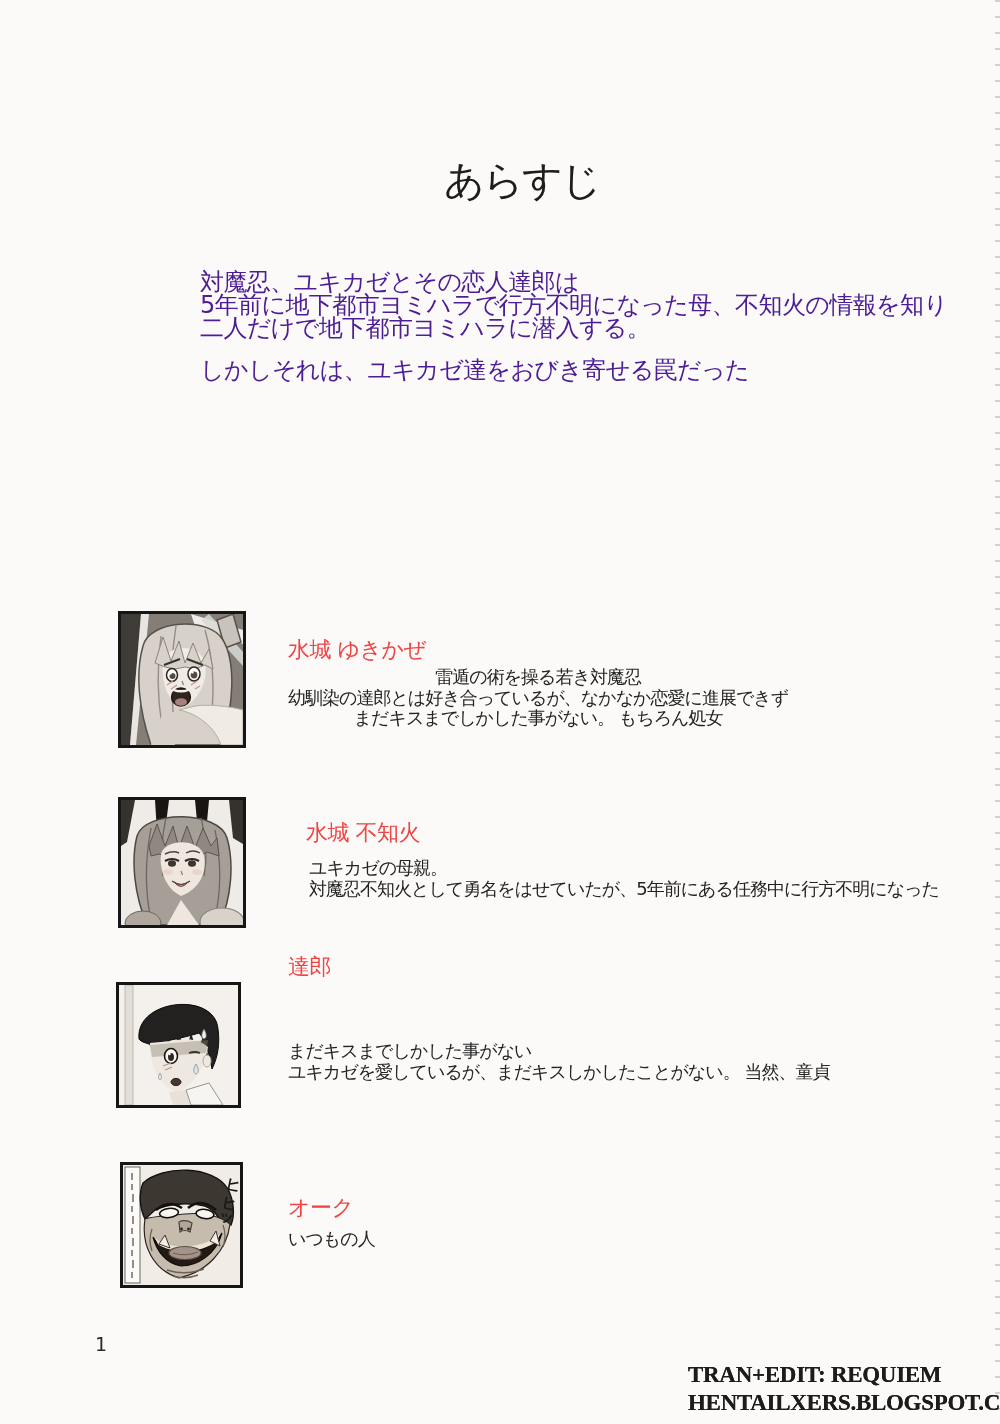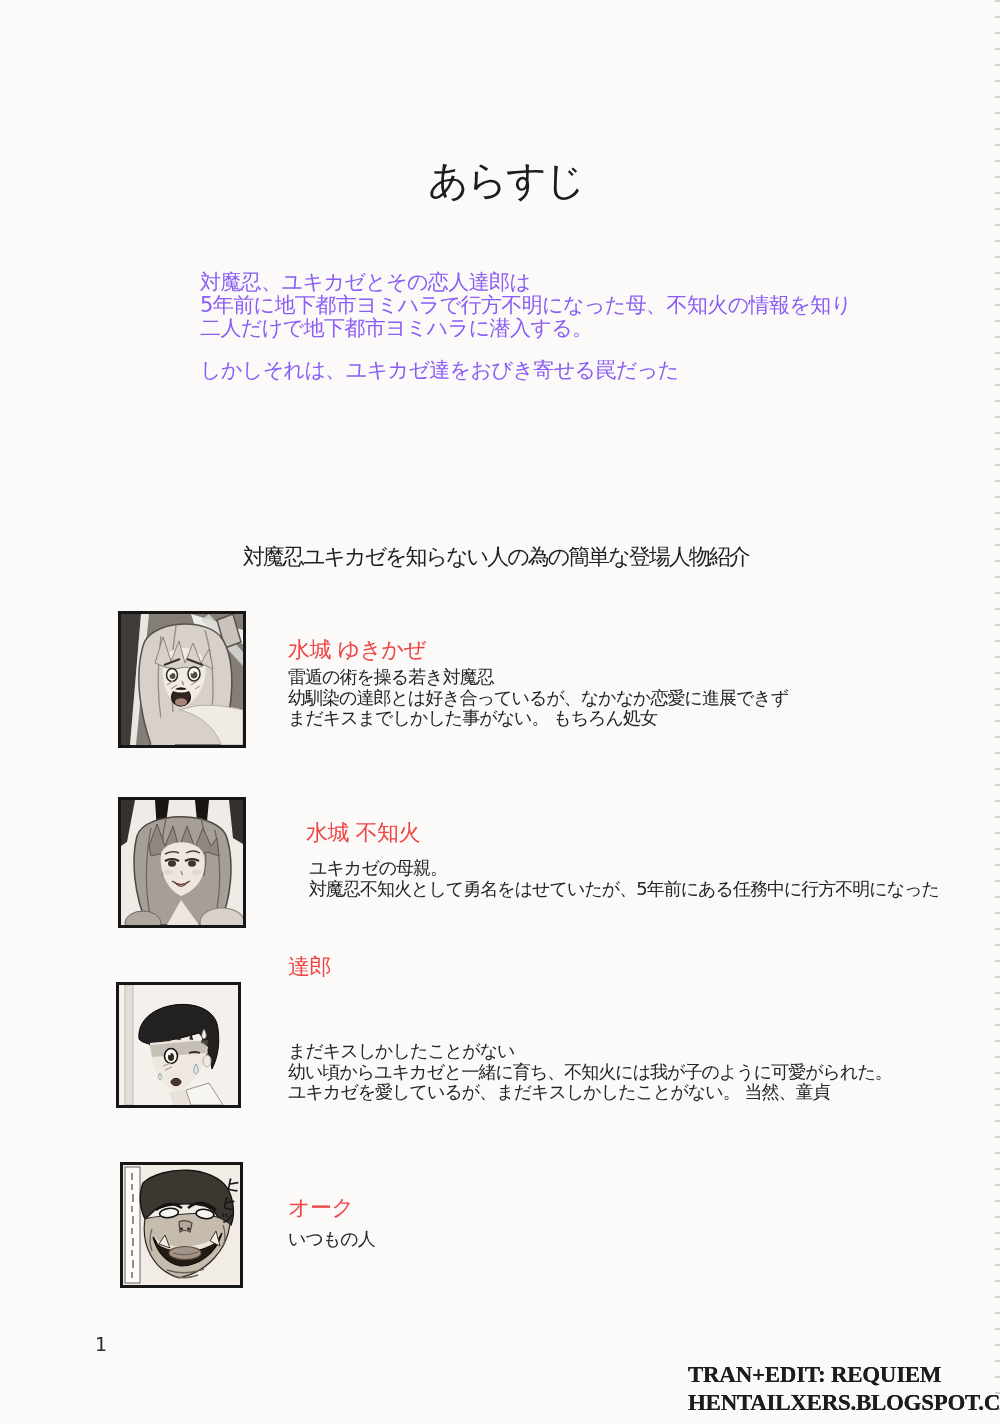--- a/index.html
+++ b/index.html
@@ -6,28 +6,28 @@
   .page{
     position:relative;width:1000px;height:1424px;margin:0 auto;
     background:#fbfaf8;overflow:hidden;
     font-family:"DejaVu Sans",sans-serif;color:#262626;
   }
   .abs{position:absolute;white-space:nowrap;}
   
   .edge-right{right:0;top:0;width:5px;height:1424px;
     background:repeating-linear-gradient(180deg,rgba(110,105,98,.28) 0 2px,rgba(250,250,248,0) 2px 16px);}
 
-  .title{left:428px;top:153px;font-size:40px;letter-spacing:-2px;color:#1d1d1d;}
-  .syn{left:200px;font-size:21px;line-height:23px;letter-spacing:-.6px;color:#8b5cf6;}
+  .title{left:444px;top:153px;font-size:40px;letter-spacing:-2px;color:#1d1d1d;}
+  .syn{left:200px;font-size:24px;line-height:23px;letter-spacing:-.6px;color:#4c1d95;}
   .syn-1{top:271px;} .syn-2{top:359px;}
   .section-header{left:243px;top:542px;font-size:22px;letter-spacing:-2px;color:#1f1f1f;}
 
   .char-name{left:288px;font-size:22px;letter-spacing:-.5px;color:#ef4444;}
   .char-desc{left:288px;font-size:18px;line-height:20.5px;letter-spacing:-1px;color:#242424;}
-  .n1{top:635px;} .d1{top:667px;}
+  .n1{top:635px;} .d1{top:667px;text-align:center;}
   .n2{top:818px;margin-left:18px;} .d2{top:858px;margin-left:21px;}
   .n3{top:952px;} .d3{top:1041px;}
   .n4{top:1193px;text-align:center;} .d4{top:1229px;}
 
   .portrait{position:absolute;margin:0;padding:0;border:3px solid #161616;box-sizing:border-box;background:#f1eeea;}
   .portrait svg{display:block;width:100%;height:100%;}
   .p1{left:118px;top:611px;width:128px;height:137px;}
   .p2{left:118px;top:797px;width:128px;height:131px;}
   .p3{left:116px;top:982px;width:125px;height:126px;}
   .p4{left:120px;top:1162px;width:123px;height:126px;}
@@ -51,21 +51,20 @@
 
   <div class="abs syn syn-1">
     <div>対魔忍、ユキカゼとその恋人達郎は</div>
     <div>5年前に地下都市ヨミハラで行方不明になった母、不知火の情報を知り</div>
     <div>二人だけで地下都市ヨミハラに潜入する。</div>
   </div>
   <div class="abs syn syn-2">
     <div>しかしそれは、ユキカゼ達をおびき寄せる罠だった</div>
   </div>
 
-  <div class="abs section-header">対魔忍ユキカゼを知らない人の為の簡単な登場人物紹介</div>
 
   <figure class="portrait p1">
     <svg viewBox="0 0 122 131" preserveAspectRatio="none">
       <rect width="122" height="131" fill="#847e77"></rect>
       <polygon points="0,0 20,0 9,131 0,131" fill="#3f3b37"></polygon>
       <polygon points="20,0 28,0 15,131 9,131" fill="#e8e6e2"></polygon>
       <polygon points="70,0 122,16 122,30 74,12" fill="#edeeec"></polygon>
       <polygon points="88,0 122,38 122,52 80,6" fill="#d8d9d6" opacity=".85"></polygon>
       <polygon points="96,6 112,0 120,28 104,34" fill="#c9c3bc" stroke="#57514b" stroke-width="1.5"></polygon>
       <path d="M22,32 C28,6 88,2 102,26 C115,48 113,92 100,131 L30,131 C18,96 14,60 22,32 Z" fill="#d7d1ca" stroke="#57514b" stroke-width="1.5"></path>
@@ -143,22 +142,21 @@
       <ellipse cx="57" cy="97" rx="5" ry="3.6" fill="#4a3631" stroke="#2a1c17" stroke-width="1"></ellipse>
       <path d="M77,79 C80,84 80,88 77,89 C74,88 74,84 77,79 Z" fill="#dfe6ea" stroke="#8fa0ab" stroke-width="1"></path>
       <path d="M41,88 C43,91 43,94 41,95 C39,94 39,91 41,88 Z" fill="#dfe6ea" stroke="#8fa0ab" stroke-width=".9"></path>
       <path d="M85,44 C88,49 88,53 85,54 C82,53 82,49 85,44 Z" fill="#f3f1ee" stroke="#6e6a64" stroke-width=".9"></path>
       <polygon points="50,107 54,120 72,120 67,105" fill="#e8e1da"></polygon>
       <polygon points="67,105 72,120 104,120 90,98" fill="#f7f5f2" stroke="#9a938b" stroke-width="1"></polygon>
     </svg>
   </figure>
   <div class="abs char-name n3">達郎</div>
   <div class="abs char-desc d3">
-    <div>まだキスしかしたことがない</div>
-    <div>幼い頃からユキカゼと一緒に育ち、不知火には我が子のように可愛がられた。</div>
+    <div>まだキスまでしかした事がない</div>
     <div>ユキカゼを愛しているが、まだキスしかしたことがない。 当然、童貞</div>
   </div>
 
   <figure class="portrait p4">
     <svg viewBox="0 0 117 120" preserveAspectRatio="none">
       <rect width="117" height="120" fill="#f1ede6"></rect>
       <rect x="2" y="2" width="15" height="116" fill="#fcfbf9" stroke="#6b655e" stroke-width="1"></rect>
       <path d="M9,8 v7 M9,19 v6 M10,29 v8 M9,41 v6 M10,51 v8 M9,63 v6 M10,73 v8 M9,85 v6 M10,95 v8 M9,107 v6" stroke="#7a746c" stroke-width="1.6" fill="none"></path>
       <path d="M20,18 C40,0 90,0 105,24 C111,36 112,50 108,60 L96,53 C92,47 88,43 82,41 C64,37 44,39 32,45 L22,54 C16,42 16,28 20,18 Z" fill="#3d3731" stroke="#141210" stroke-width="1.4"></path>
       <path d="M22,54 C18,80 30,105 56,113 C84,107 104,85 107,59 C97,51 80,47 62,49 C44,51 30,51 22,54 Z" fill="#c6bcae" stroke="#2a241e" stroke-width="1.2"></path>

